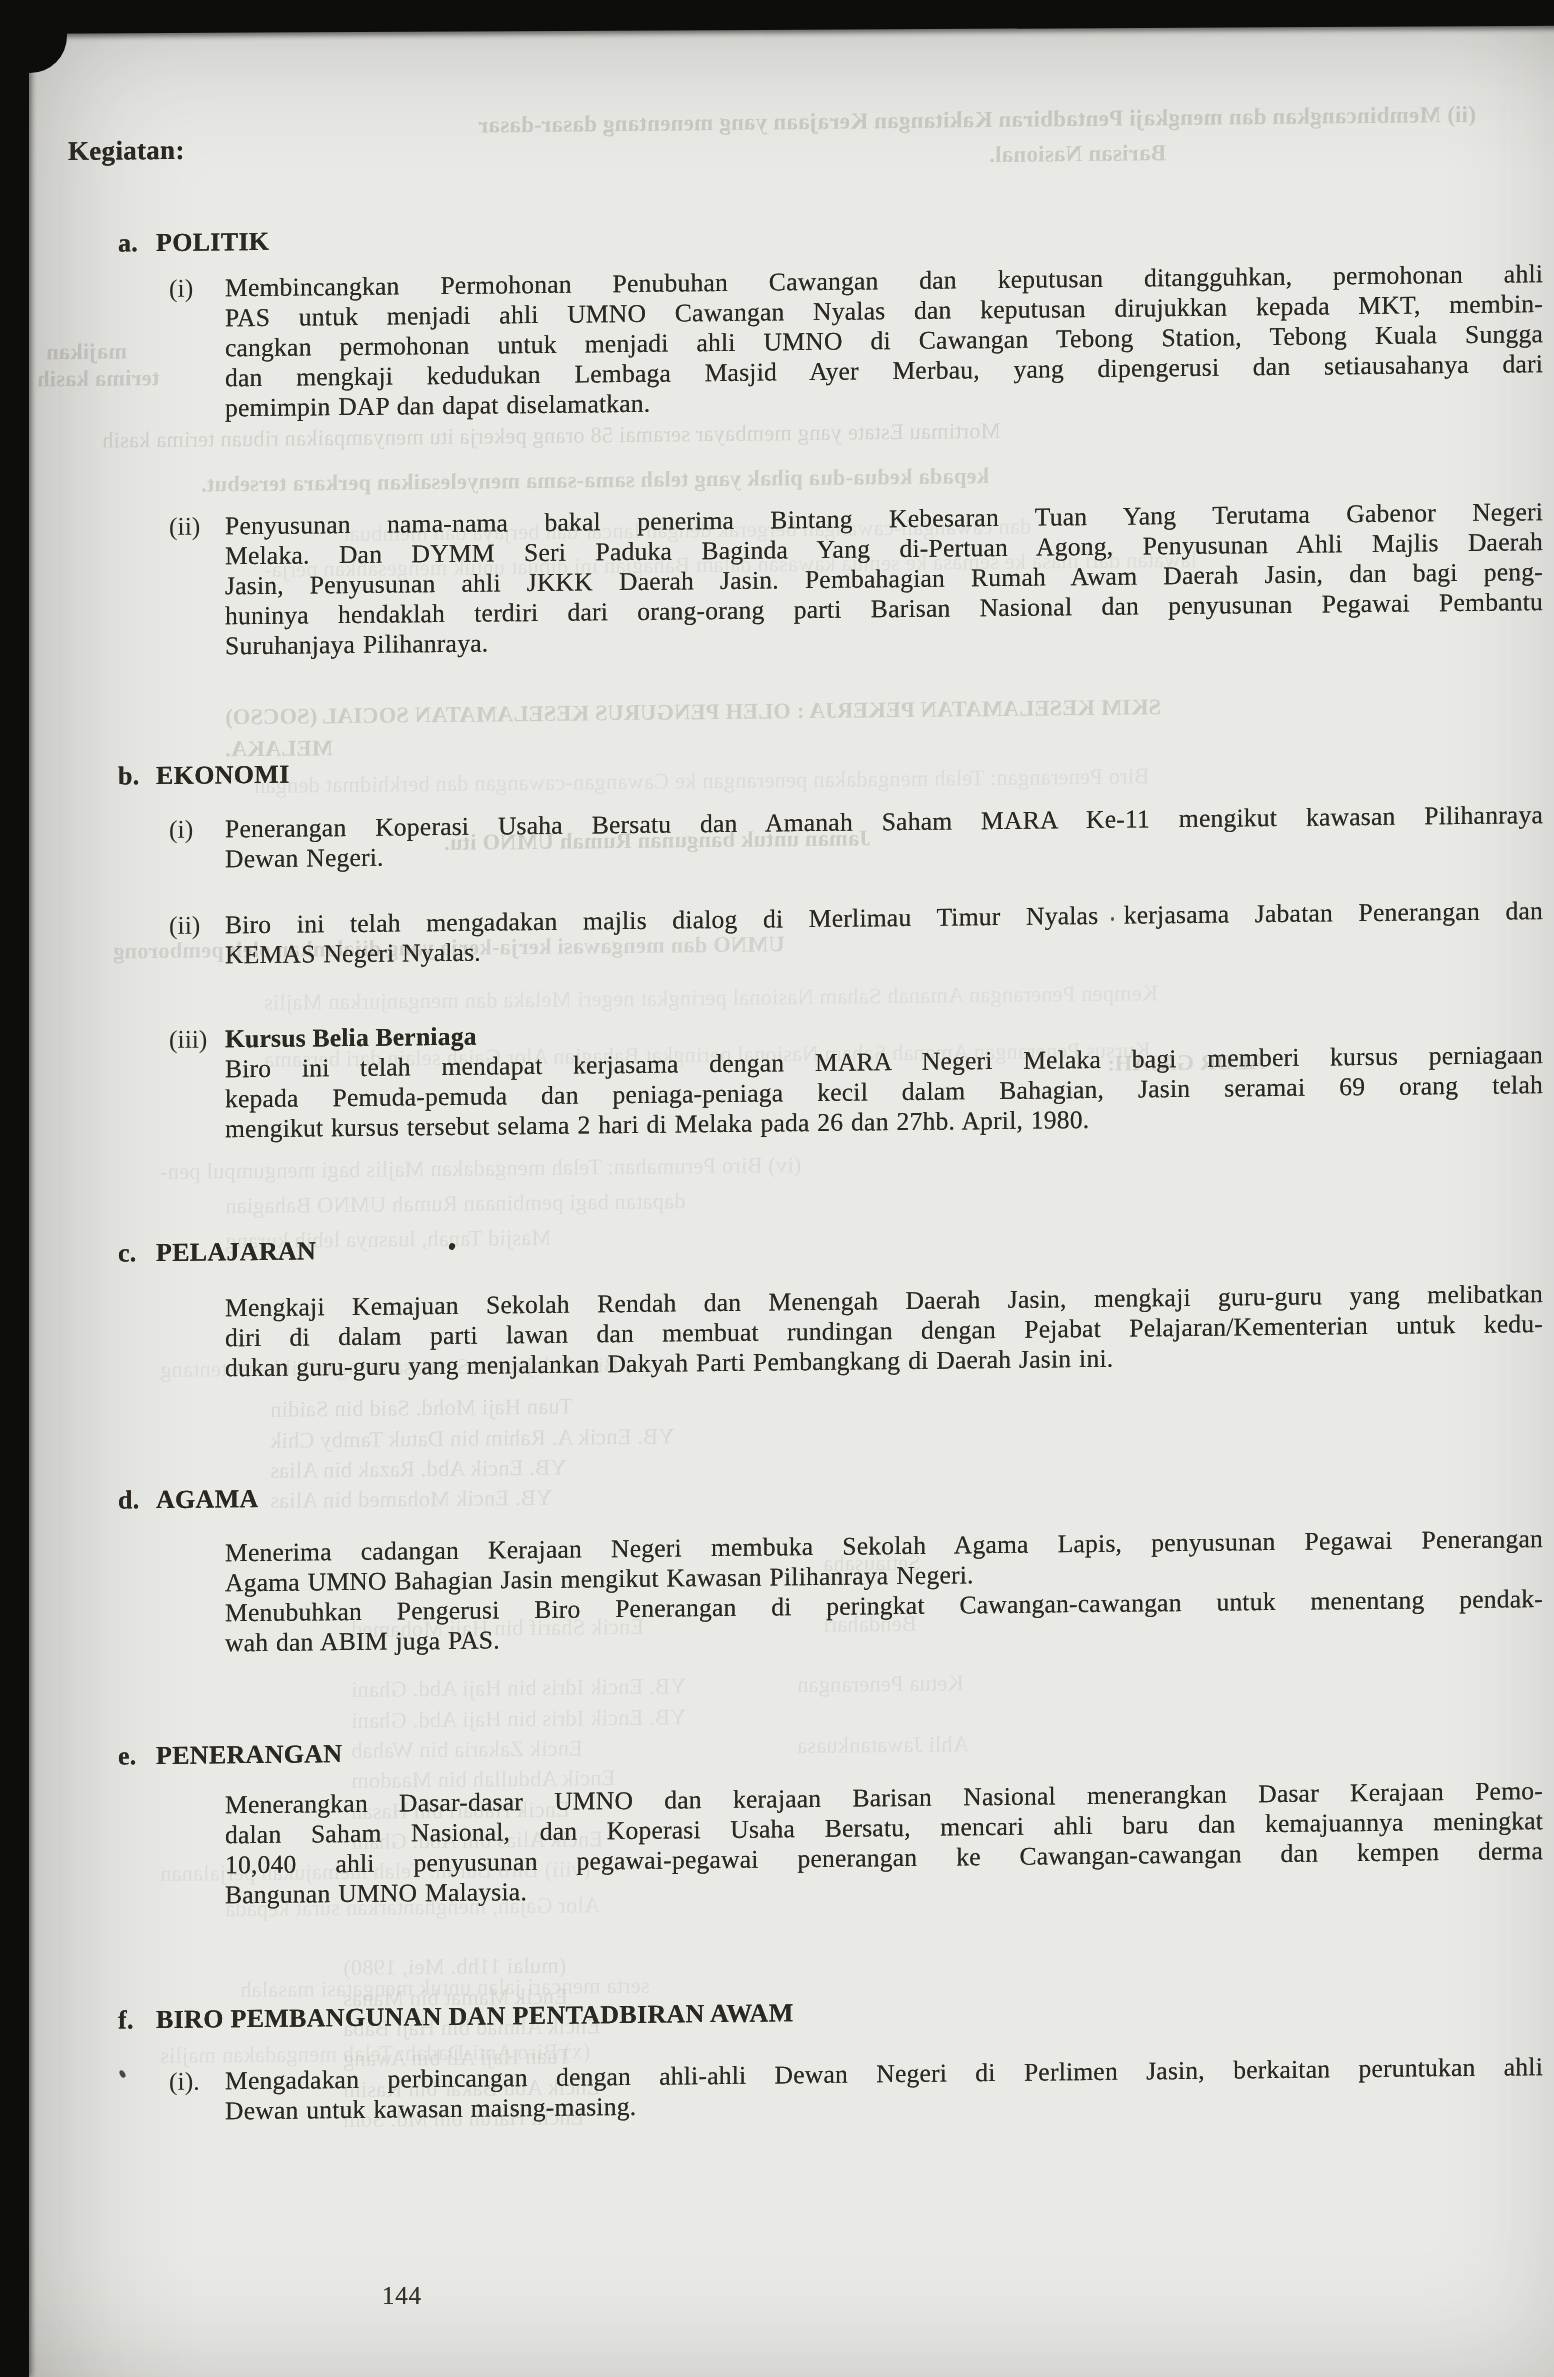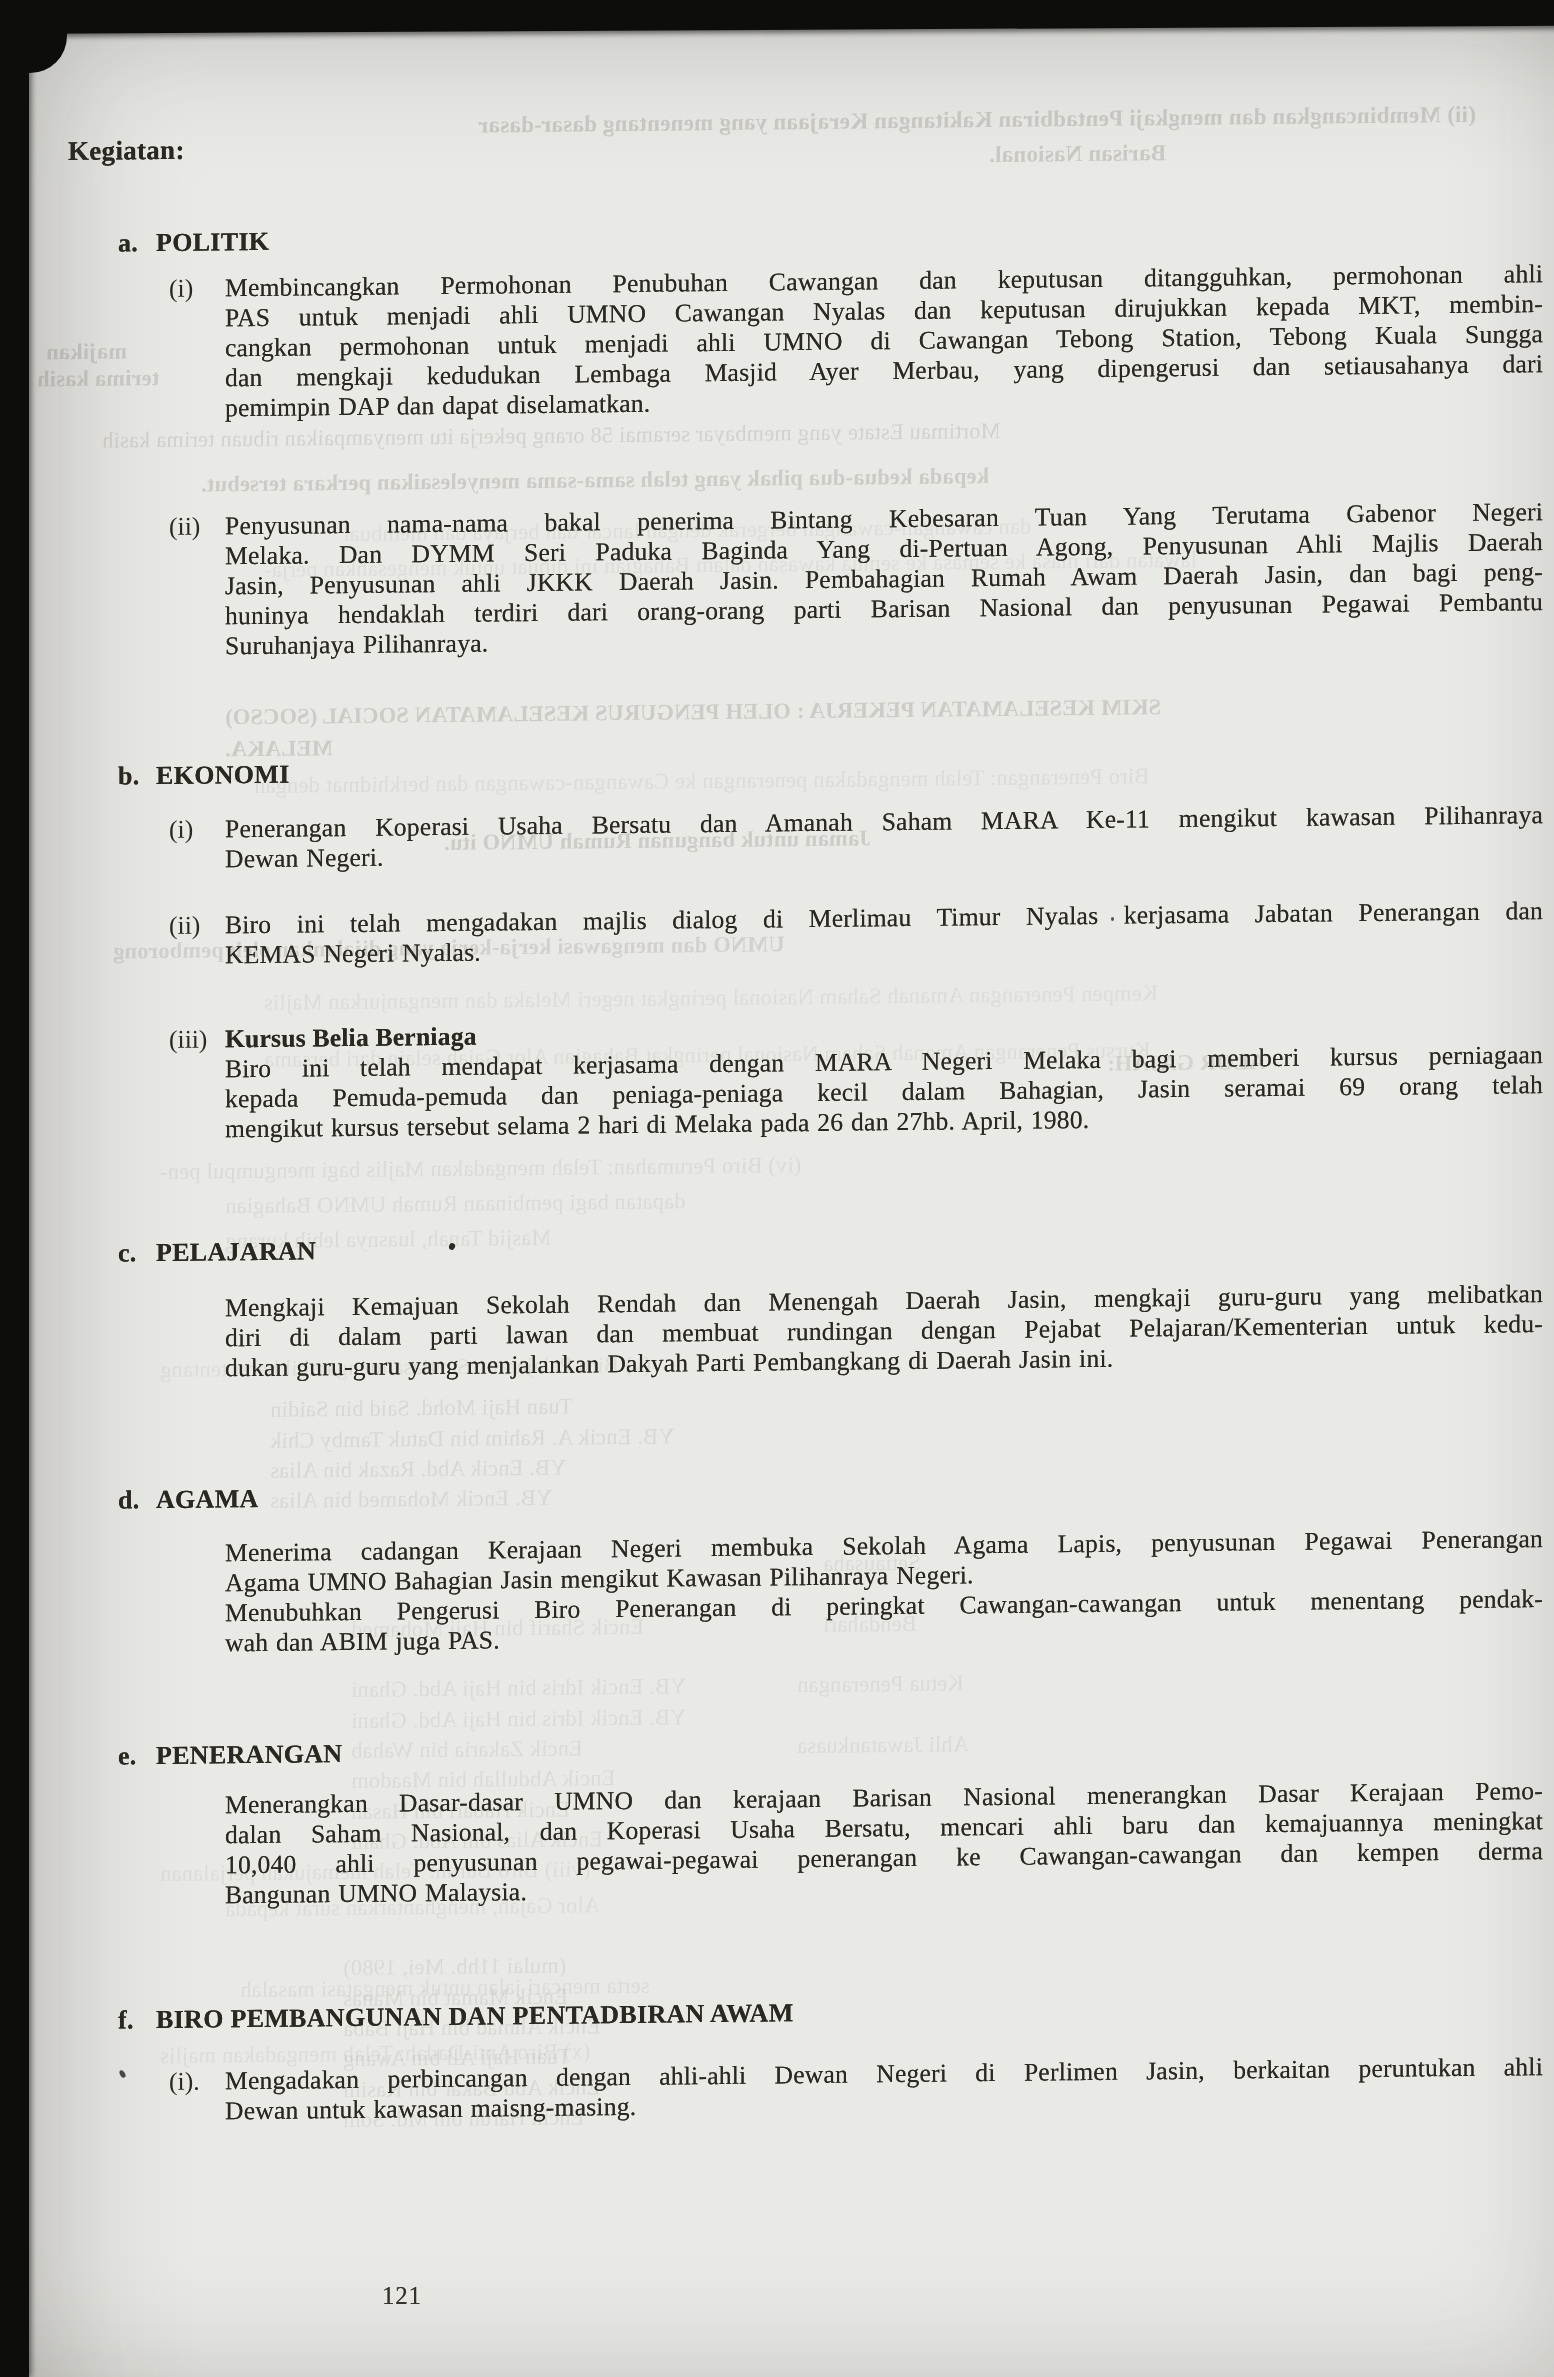--- a/index.html
+++ b/index.html
@@ -231,21 +231,21 @@
                   <div class="ln just">Mengadakan perbincangan dengan ahli-ahli Dewan Negeri di Perlimen Jasin, berkaitan peruntukan ahli</div>
                   <div class="ln short">Dewan untuk kawasan maisng-masing.</div>
                 </div>
               </div>
             </div>
           </section>
         </div>
     </div>
   </div>
 
-  <div class="page-number">121</div>
+  <div class="page-number">144</div>
 
   <div class="speck s1"></div>
   <div class="speck s2"></div>
   <div class="speck s3"></div>
 
   <div class="vignette"></div>
   <div class="edge-top"></div>
   <div class="edge-left"></div>
   <div class="edge-corner"></div>
 </div>

